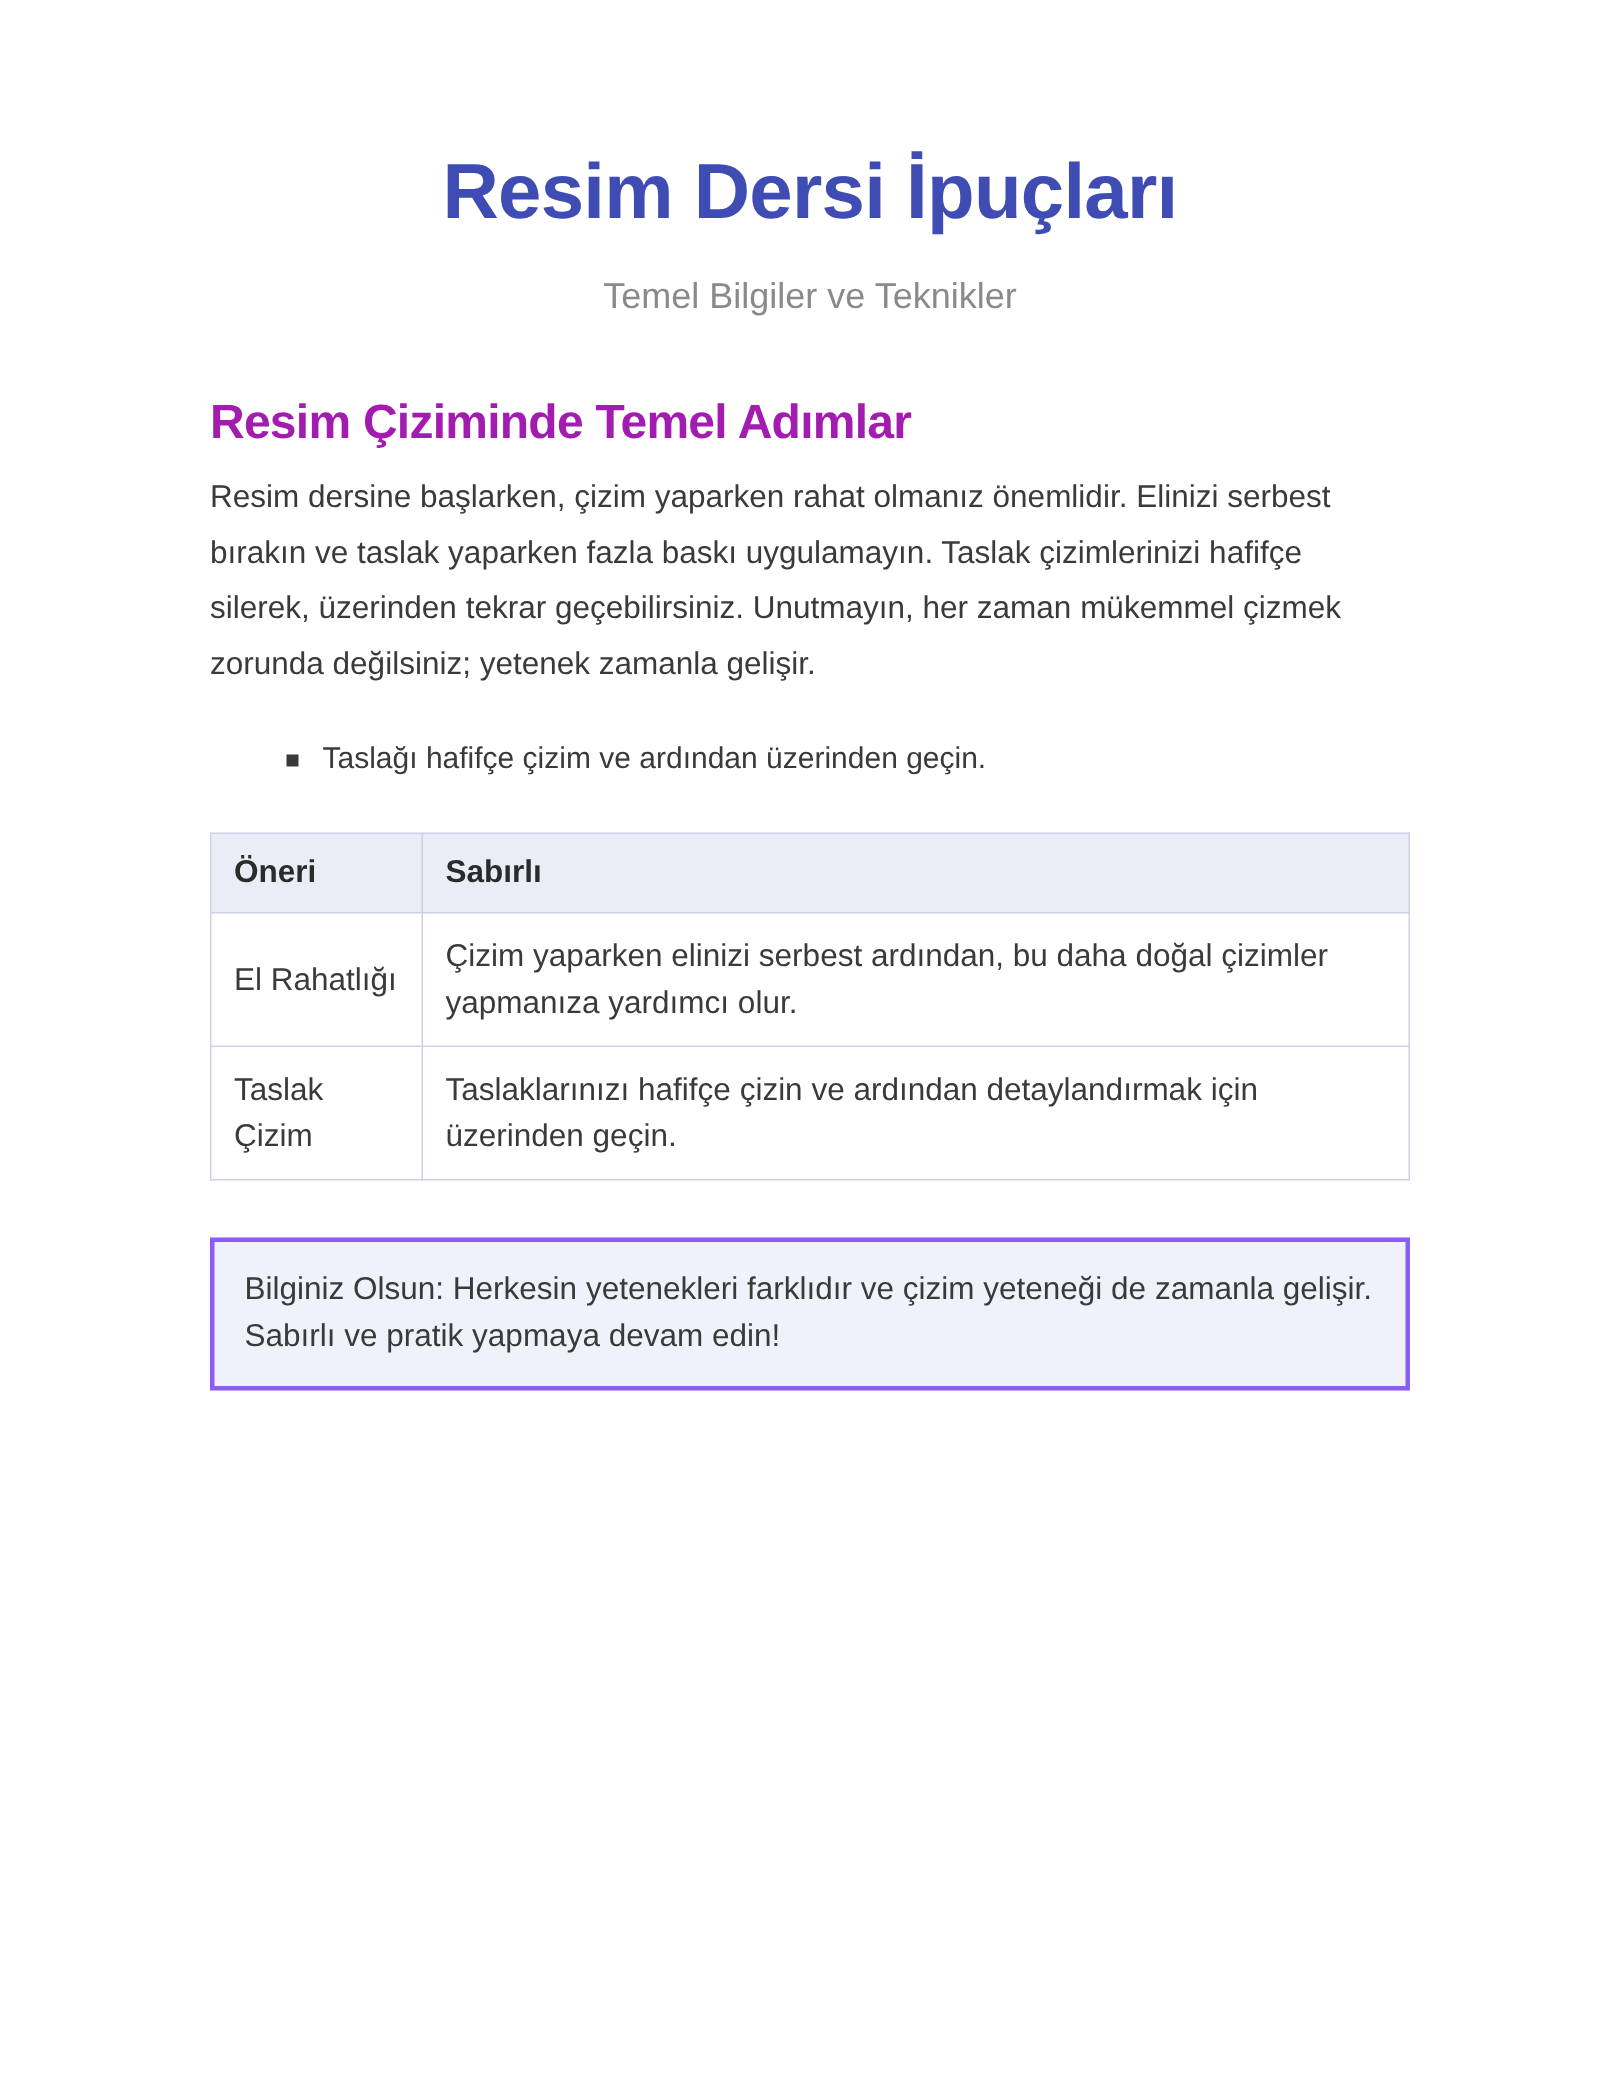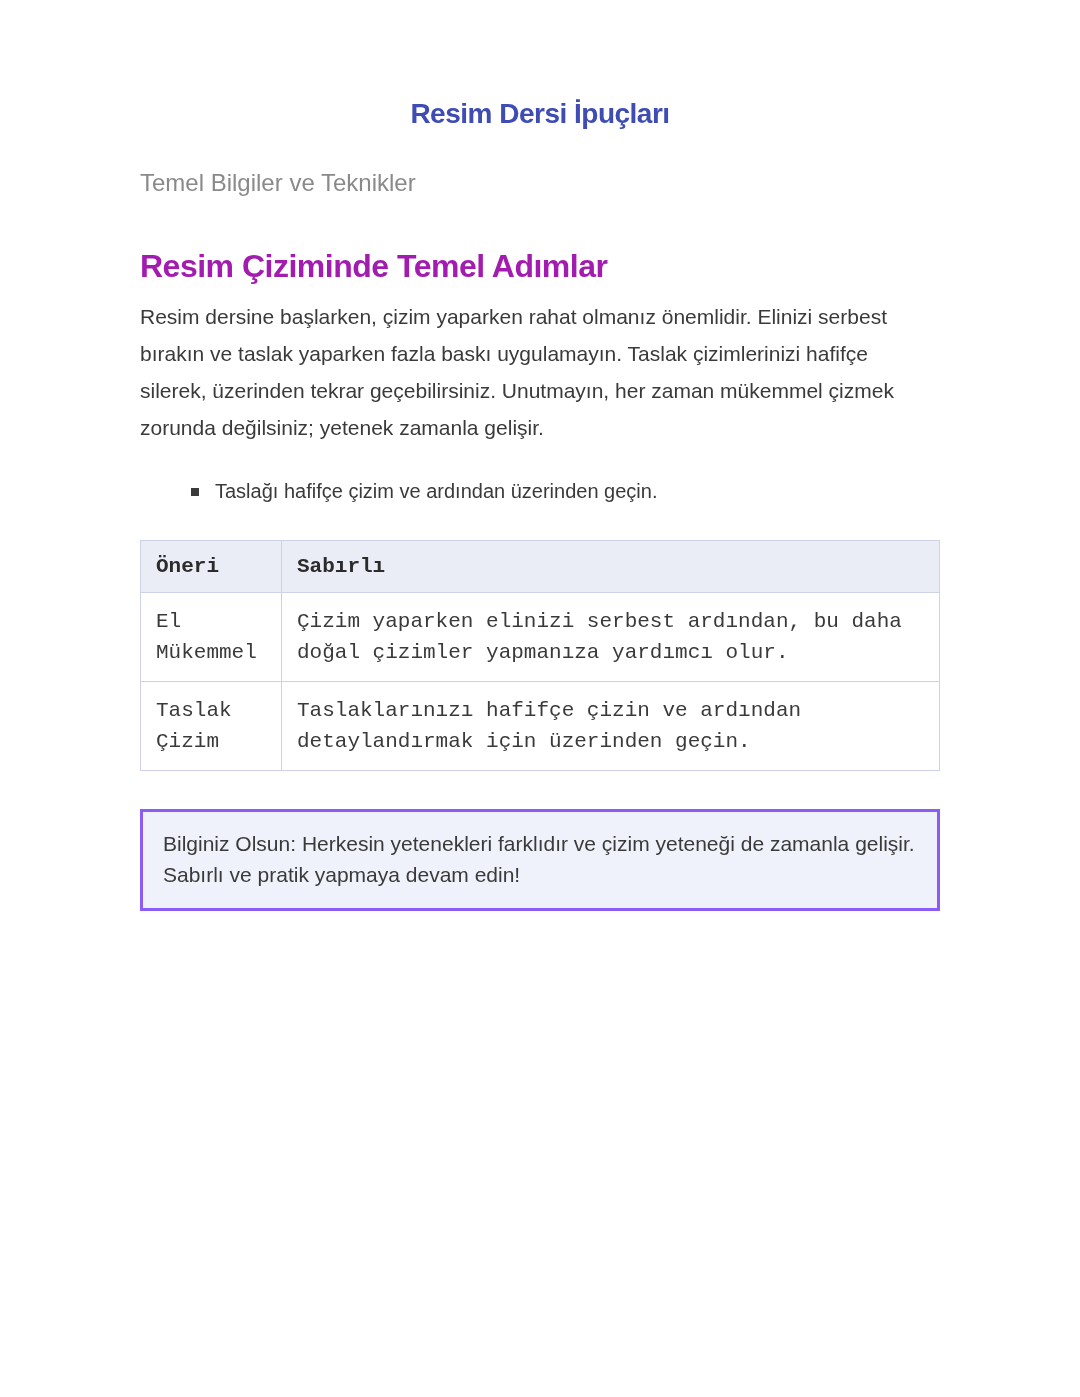--- a/index.html
+++ b/index.html
@@ -11,29 +11,29 @@
   .page {
     width: 1080px;
     height: 1397px;
     background: #ffffff;
     padding: 97px 140px 0 140px;
     overflow: hidden;
   }
   
   .doc-title {
     text-align: center;
-    font-size: 28px;
+    font-size: 52px;
     font-weight: 700;
     color: #3e4cb4;
     letter-spacing: -0.5px;
     line-height: 1.2;
   }
   .doc-subtitle {
-    margin-top: 37px;
-    text-align: left;
+    margin-top: 24px;
+    text-align: center;
     font-size: 24px;
     font-weight: 400;
     color: #8a8a8a;
     line-height: 1.25;
   }
   
   .section-heading {
     margin-top: 48px;
     font-size: 32px;
     font-weight: 700;
@@ -68,21 +68,20 @@
     width: 8px;
     height: 8px;
     background: #3a3a3a;
   }
   
   .tips-table {
     margin-top: 33px;
     width: 100%;
     border-collapse: collapse;
     border: 1px solid #cdd2e6;
-    font-family: Liberation Mono, monospace;
   }
   .tips-table th, .tips-table td {
     border: 1px solid #cdd2e6;
     text-align: left;
     vertical-align: middle;
     font-size: 21px;
     color: #3a3a3a;
   }
   .tips-table th {
     background: #eaecf6;
@@ -129,21 +128,21 @@
 
   <table class="tips-table">
     <thead>
       <tr>
         <th>Öneri</th>
         <th>Sabırlı</th>
       </tr>
     </thead>
     <tbody>
       <tr>
-        <td>El Mükemmel</td>
+        <td>El Rahatlığı</td>
         <td>Çizim yaparken elinizi serbest ardından, bu daha doğal çizimler yapmanıza yardımcı olur.</td>
       </tr>
       <tr>
         <td>Taslak Çizim</td>
         <td>Taslaklarınızı hafifçe çizin ve ardından detaylandırmak için üzerinden geçin.</td>
       </tr>
     </tbody>
   </table>
 
   <div class="callout">

